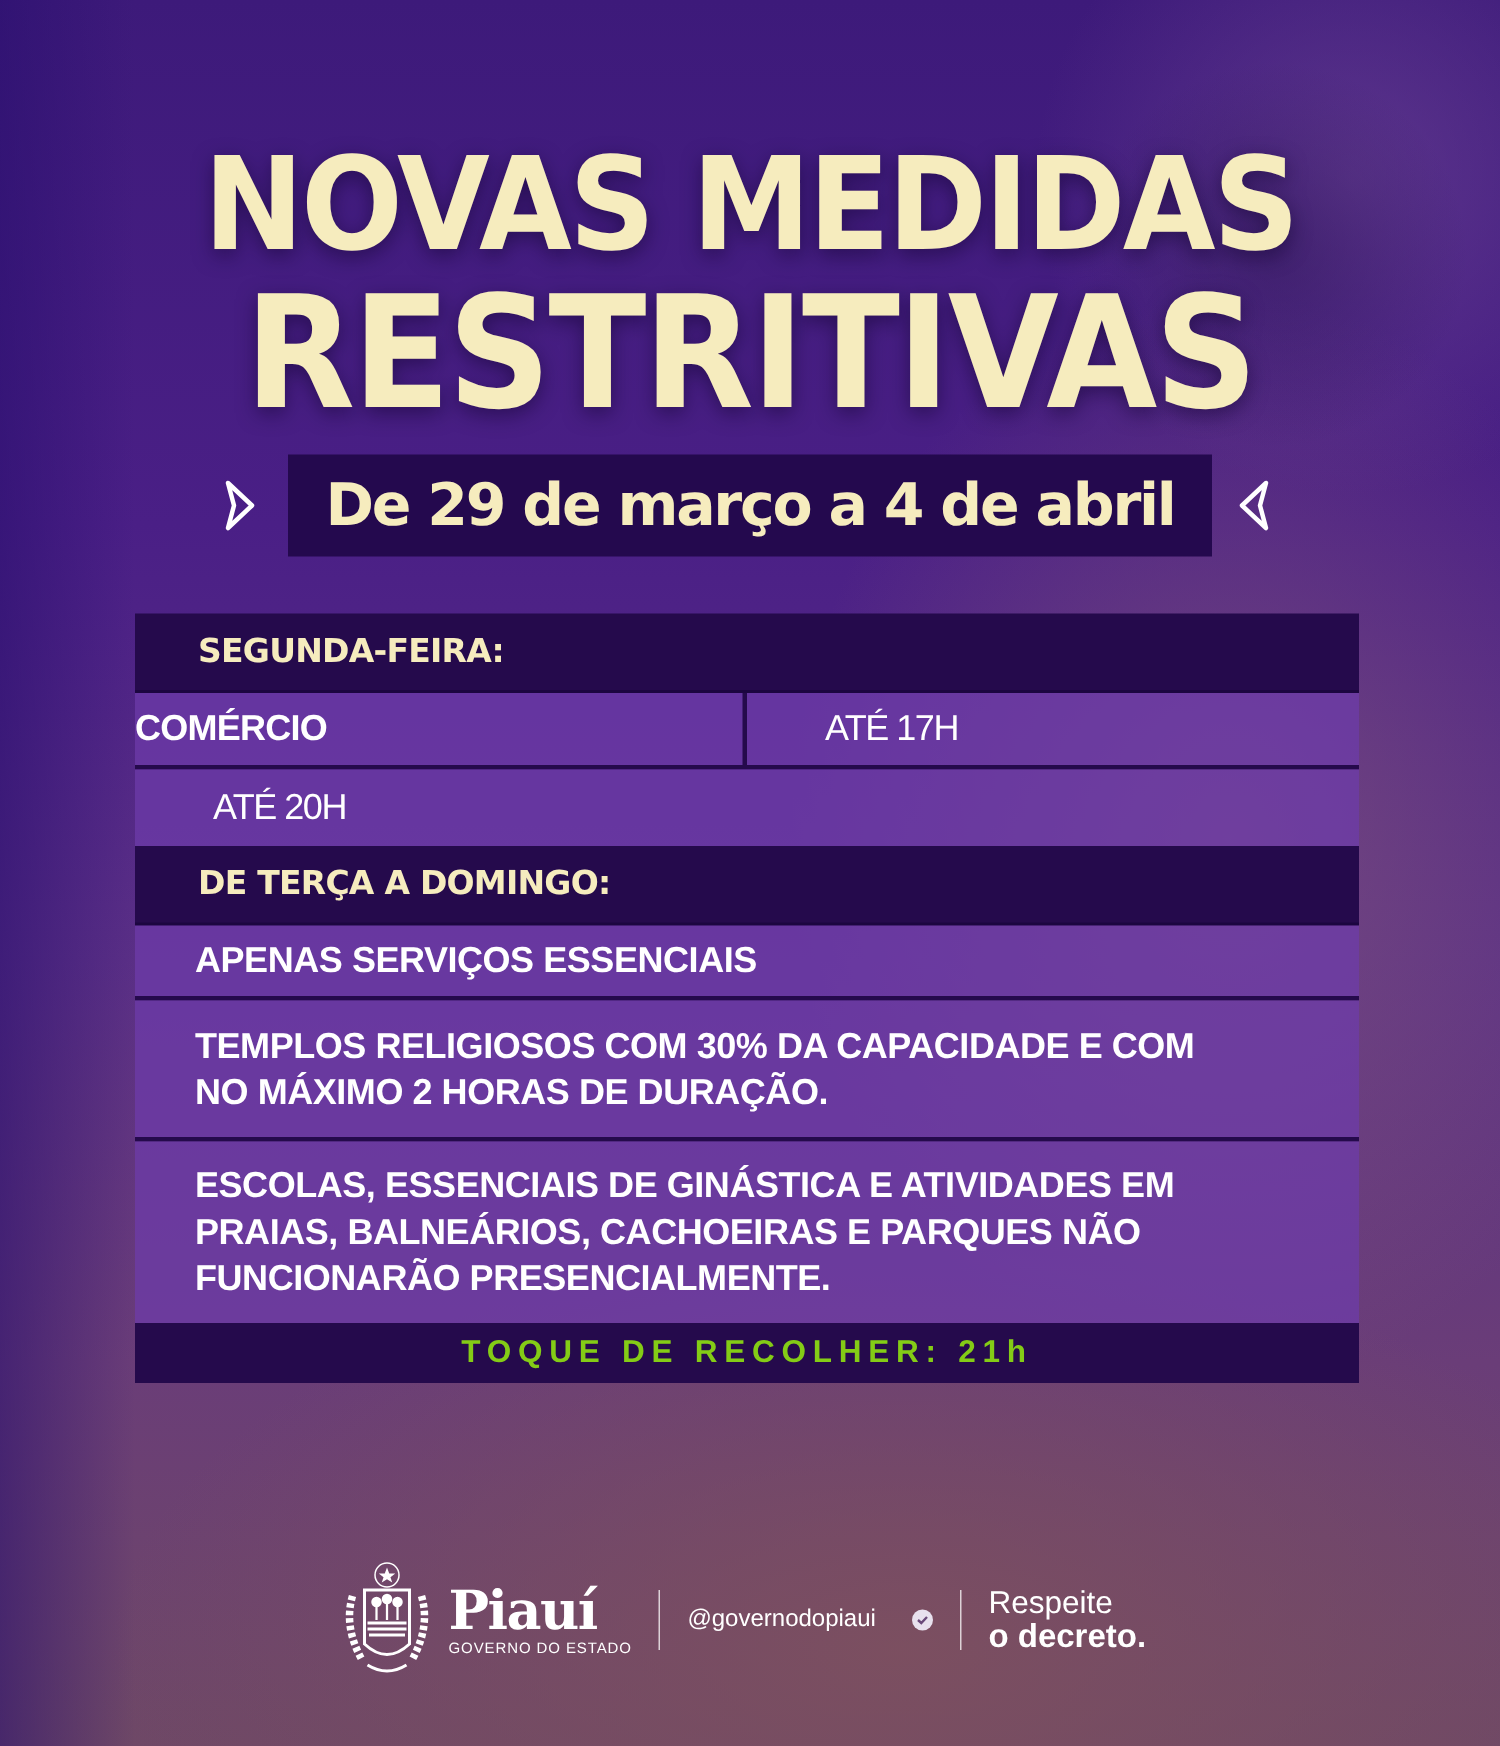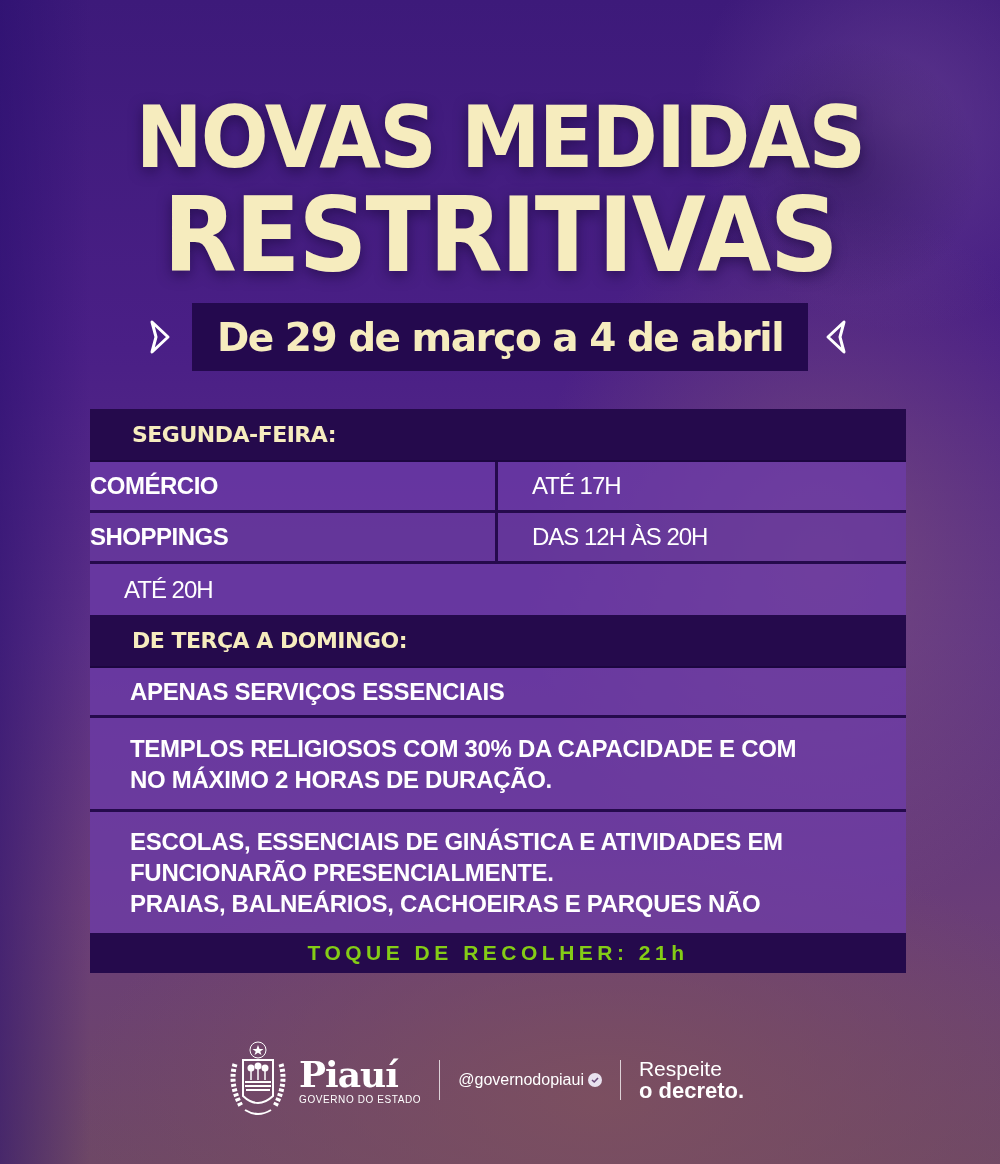--- a/index.html
+++ b/index.html
@@ -51,21 +51,21 @@
     padding-left: 42px; color: #f6ecbe; font-weight: 900; font-size: 22px;
     font-family: "DejaVu Sans", sans-serif; letter-spacing: -0.5px;
     border-bottom: 2px solid #1c0640;
   }
   .row {
     display: flex; background: rgba(110,60,170,0.72);
     border-bottom: 3px solid #250a4c; color: #ffffff; font-size: 24px;
   }
   .row.alt { background: rgba(105,58,160,0.78); }
   .cell-l { width: 408px; display: flex; align-items: center; border-right: 3px solid #250a4c; }
-  .cell-r { flex: 1; padding-left: 34px; display: flex; align-items: center; font-weight: normal; letter-spacing: -1px; }
+  .cell-r { flex: 1; padding-left: 52px; display: flex; align-items: center; font-weight: normal; letter-spacing: -1px; }
   .row .cell-l { font-weight: 600; letter-spacing: -0.5px; }
   .row-3 { height: 51px; }
   .row-full {
     padding: 0 40px; color: #ffffff; font-size: 24px; font-weight: 600;
     background: rgba(110,60,170,0.72); border-bottom: 3px solid #250a4c;
     display: flex; flex-direction: column; justify-content: center; letter-spacing: -0.3px;
     line-height: 31px;
   }
   .curfew {
     height: 40px; background: #250a4c; color: #84cc16;
@@ -75,21 +75,21 @@
 
   .footer {
     position: absolute; top: 1040px; left: 225px; height: 80px;
     display: flex; align-items: center;
   }
   .crest { width: 66px; height: 80px; }
   .brand { margin-left: 8px; display: flex; flex-direction: column; }
   .brand-name { color: #ffffff; font-family: "DejaVu Serif", serif; font-weight: bold; font-size: 36px; line-height: 36px; letter-spacing: -1px; }
   .brand-sub { color: #ffffff; font-size: 10px; letter-spacing: 0.6px; margin-top: 2px; }
   .divider { width: 1px; height: 40px; background: rgba(255,255,255,0.75); margin: 0 18px; }
-  .handle { color: #ffffff; font-size: 16px; display: flex; align-items: center; gap: 4px; }
+  .handle { color: #ffffff; font-size: 16px; display: flex; align-items: center; gap: 24px; }
   .verified { width: 14px; height: 14px; border-radius: 50%; background: #e8e1ee; display: inline-flex; align-items: center; justify-content: center; }
   .slogan { color: #ffffff; display: flex; flex-direction: column; line-height: 22px; }
   .slogan-1 { font-size: 21px; font-weight: normal; }
   .slogan-2 { font-size: 22px; font-weight: bold; }
 </style>
 </head>
 <body>
 
 <div class="bg-left-strip"></div>
 <div class="bg-silhouette"></div>
@@ -107,41 +107,37 @@
   <path d="M24 6 L8 21 L24 36 L20 21 Z" fill="none" stroke="#ffffff" stroke-width="3" stroke-linejoin="round"></path>
 </svg>
 
 <div class="table">
   <div class="row-head">SEGUNDA-FEIRA:</div>
 
   <div class="row row-3">
     <div class="cell-l">COMÉRCIO</div>
     <div class="cell-r">ATÉ 17H</div>
   </div>
-  <div class="row row-3 alt">
-    <div class="cell-l">SHOPPINGS</div>
-    <div class="cell-r">DAS 12H ÀS 20H</div>
-  </div>
   <div class="row row-3" style="border-bottom:none;">
     <div class="cell-r">ATÉ 20H</div>
   </div>
 
   <div class="row-head">DE TERÇA A DOMINGO:</div>
 
   <div class="row-full" style="height:50px;">
     <span>APENAS SERVIÇOS ESSENCIAIS</span>
   </div>
   <div class="row-full" style="height:94px;">
     <span>TEMPLOS RELIGIOSOS COM 30% DA CAPACIDADE E COM</span>
     <span>NO MÁXIMO 2 HORAS DE DURAÇÃO.</span>
   </div>
   <div class="row-full" style="height:121px; border-bottom:none;">
     <span>ESCOLAS, ESSENCIAIS DE GINÁSTICA E ATIVIDADES EM</span>
+    <span>PRAIAS, BALNEÁRIOS, CACHOEIRAS E PARQUES NÃO</span>
     <span>FUNCIONARÃO PRESENCIALMENTE.</span>
-    <span>PRAIAS, BALNEÁRIOS, CACHOEIRAS E PARQUES NÃO</span>
   </div>
 
   <div class="curfew">TOQUE DE RECOLHER: 21h</div>
 </div>
 
 <div class="footer">
   <svg class="crest" viewBox="0 0 66 80">
     <circle cx="33" cy="10" r="8" fill="none" stroke="#fff" stroke-width="1"></circle>
     <path d="M33 5 L34.5 9 L38.5 9 L35.3 11.5 L36.5 15 L33 12.8 L29.5 15 L30.7 11.5 L27.5 9 L31.5 9 Z" fill="#fff"></path>
     <path d="M18 20 H48 V56 Q33 70 18 56 Z" fill="none" stroke="#fff" stroke-width="2"></path>

